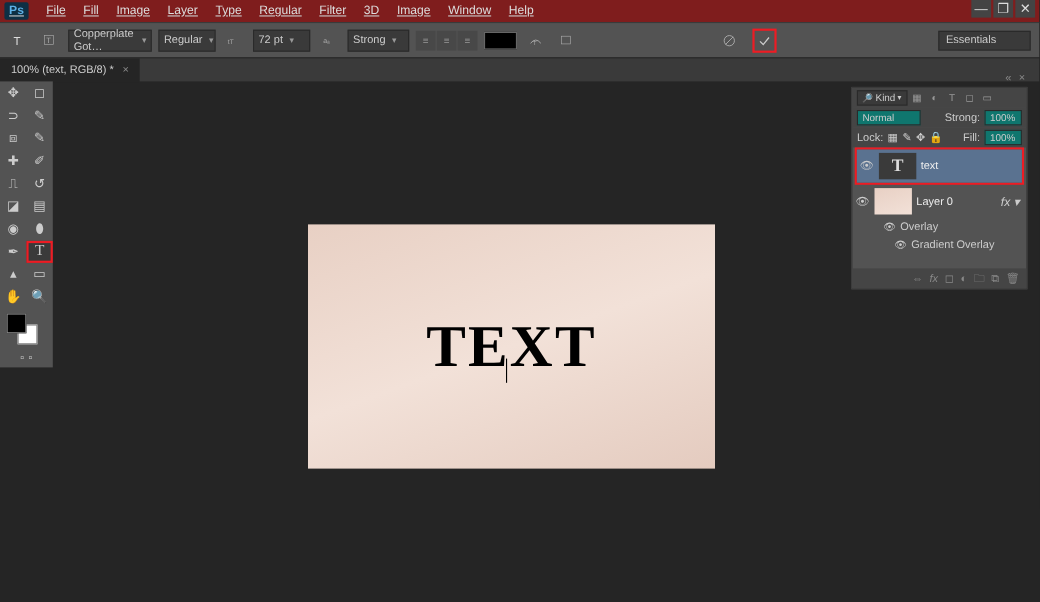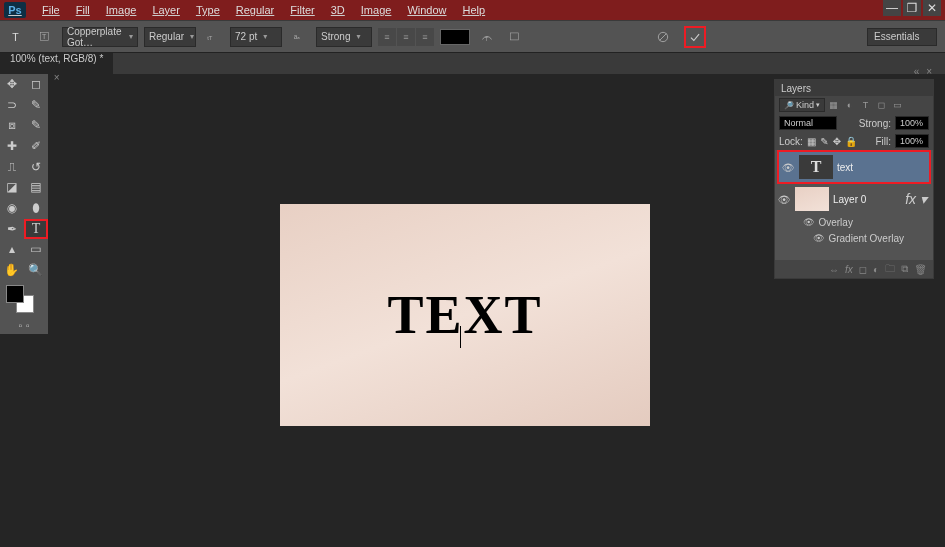--- a/index.html
+++ b/index.html
@@ -10,40 +10,40 @@
 .window-controls { position: absolute; right: 4px; top: 0; display: flex; gap: 2px; }
 .win-ctrl { width: 18px; height: 16px; display: flex; align-items: center; justify-content: center; color: #ddd; font-size: 12px; background: #444; }
 .optionsbar { background: #535353; height: 32px; display: flex; align-items: center; padding: 0 6px; gap: 6px; border-top: 1px solid #3a3a3a; position: relative; }
 .tool-icon { width: 22px; height: 22px; display: flex; align-items: center; justify-content: center; color: #ddd; font-size: 14px; }
 .dropdown { background: #3a3a3a; border: 1px solid #2a2a2a; height: 20px; display: flex; align-items: center; padding: 0 4px; color: #ccc; font-size: 10px; gap: 4px; }
 .dropdown .arrow { font-size: 8px; color: #999; margin-left: 2px; }
 .color-swatch { width: 30px; height: 16px; background: #000; border: 1px solid #666; }
 .align-grp { display: flex; gap: 1px; }
 .align-btn { width: 18px; height: 18px; background: #484848; display: flex; align-items: center; justify-content: center; font-size: 9px; color: #999; }
 .highlight-red { border: 2px solid #ed1c24; }
-.workspace-sel { position: absolute; right: 8px; background: #3a3a3a; border: 1px solid #2a2a2a; height: 18px; width: 70px; display: flex; align-items: center; padding: 0 6px; font-size: 10px; }
+.workspace-sel { position: absolute; right: 8px; background: #3a3a3a; border: 1px solid #2a2a2a; height: 18px; width: 84px; display: flex; align-items: center; padding: 0 6px; font-size: 10px; }
 .tabsbar { background: #3a3a3a; height: 22px; display: flex; align-items: center; border-top: 1px solid #222; }
-.doc-tab { background: #252525; height: 22px; display: flex; align-items: center; padding: 0 10px; font-size: 10px; color: #ccc; gap: 8px; flex-direction: column; }
+.doc-tab { background: #252525; height: 22px; display: flex; align-items: center; padding: 0 10px; font-size: 10px; color: #ccc; gap: 8px; }
 .content-area { position: relative; width: 945px; height: calc(547px - 74px); }
 .toolbox { position: absolute; left: 0; top: 0; width: 48px; background: #535353; height: 260px; display: grid; grid-template-columns: 24px 24px; }
 .tb-cell { width: 24px; height: 20px; display: flex; align-items: center; justify-content: center; color: #ccc; font-size: 12px; position: relative; }
 .tb-cell.selected { background: #3a3a3a; }
 .tb-colorpick { grid-column: 1 / span 2; height: 36px; position: relative; }
 .fgCol { position: absolute; left: 6px; top: 4px; width: 18px; height: 18px; background: #000; border: 1px solid #888; z-index: 2; }
 .bgCol { position: absolute; left: 16px; top: 14px; width: 18px; height: 18px; background: #fff; border: 1px solid #888; }
 .tb-footer { grid-column: 1 / span 2; height: 16px; display: flex; justify-content: center; gap: 4px; align-items: center; }
 .canvas-wrap { position: absolute; left: 280px; top: 130px; width: 370px; height: 222px; background: linear-gradient(160deg, #e8d0c4 0%, #f2e1d8 50%, #e4cbbf 100%); display: flex; align-items: center; justify-content: center; }
 .canvas-text { font-family: 'Copperplate Gothic', 'Copperplate', serif; font-size: 54px; font-weight: bold; letter-spacing: 2px; color: #000; position: relative; }
 .canvas-text::after { content: ''; position: absolute; left: 47%; bottom: -2px; width: 1px; height: 22px; background: #000; animation: blink 1s infinite; }
 @keyframes blink { 50% { opacity: 0; } }
 .panels-dock { position: absolute; right: 11px; top: 5px; width: 160px; }
 .panel { background: #535353; border: 1px solid #3a3a3a; margin-bottom: 2px; }
 .panel-tabrow { background: #3a3a3a; height: 16px; display: flex; align-items: center; padding: 0 6px; font-size: 10px; color: #ccc; }
 .panel-toolbar { background: #454545; height: 18px; display: flex; align-items: center; gap: 4px; padding: 0 4px; font-size: 10px; }
-.panel-toolbar .mini-drop { background: #000000; border: 1px solid #2a2a2a; height: 14px; padding: 0 4px; display: flex; align-items: center; font-size: 9px; }
+.panel-toolbar .mini-drop { background: #0f766e; border: 1px solid #2a2a2a; height: 14px; padding: 0 4px; display: flex; align-items: center; font-size: 9px; }
 .lp-filter { display: flex; align-items: center; gap: 2px; height: 18px; background: #454545; padding: 0 4px; }
 .lp-filter .ficon { width: 14px; height: 14px; display: flex; align-items: center; justify-content: center; font-size: 9px; color: #999; }
 .layer-row { display: flex; align-items: center; height: 30px; padding: 0 2px; gap: 4px; }
 .layer-row.selected { background: #5a7290; }
 .vis-eye { width: 14px; height: 14px; display: flex; align-items: center; justify-content: center; font-size: 10px; color: #ccc; }
 .layer-thumb { width: 34px; height: 24px; background: #fff; display: flex; align-items: center; justify-content: center; font-size: 16px; font-weight: bold; color: #000; }
 .layer-thumb.textthumb { background: #3a3a3a; color: #ddd; font-family: serif; }
 .layer-name { font-size: 10px; color: #eee; }
 .layer-sub { padding-left: 28px; font-size: 10px; color: #ccc; height: 16px; display: flex; align-items: center; gap: 4px; }
 .layer-region { min-height: 110px; }
@@ -189,21 +189,20 @@
         <span>▫</span>
       </div>
   </div>
 
   <div class="canvas-wrap">
     <div class="canvas-text">TEXT</div>
   </div>
 
   <div class="panels-dock">
     <div class="panel">
-      <div class="panel-tabrow">Layers</div>
 
       <div class="lp-filter">
         <div class="mini-drop" style="background:#3a3a3a;border:1px solid #2a2a2a;height:14px;padding:0 4px;display:flex;align-items:center;font-size:9px;gap:2px">
             <span style="font-size:8px">🔎</span>
             <span>Kind</span>
             <span style="font-size:7px">▾</span>
           </div>
         <div class="ficon">▦</div>
         <div class="ficon">◐</div>
         <div class="ficon">T</div>
@@ -241,21 +240,21 @@
             <div class="vis-eye">👁</div>
             <div class="layer-thumb textthumb">T</div>
             <div class="layer-name">text</div>
           </div>
         </div>
         <div class="layer-row">
           <div class="vis-eye">👁</div>
           <div class="layer-thumb" style="background:linear-gradient(160deg,#e8d0c4,#f2e1d8)"></div>
           <div class="layer-name">Layer 0</div>
           <div style="flex:1"></div>
-          <span style="font-style:italic;font-size:14px;color:#ccc;margin-right:4px">fx ▾</span>
+          <span style="font-style:italic;font-size:11px;color:#ccc;margin-right:4px">fx ▾</span>
         </div>
         <div class="layer-sub">
             <span style="font-size:9px">👁</span>
             <span>Overlay</span>
           </div>
         <div class="layer-sub" style="padding-left:38px">
             <span style="font-size:9px">👁</span>
             <span>Gradient Overlay</span>
           </div>
       </div>

